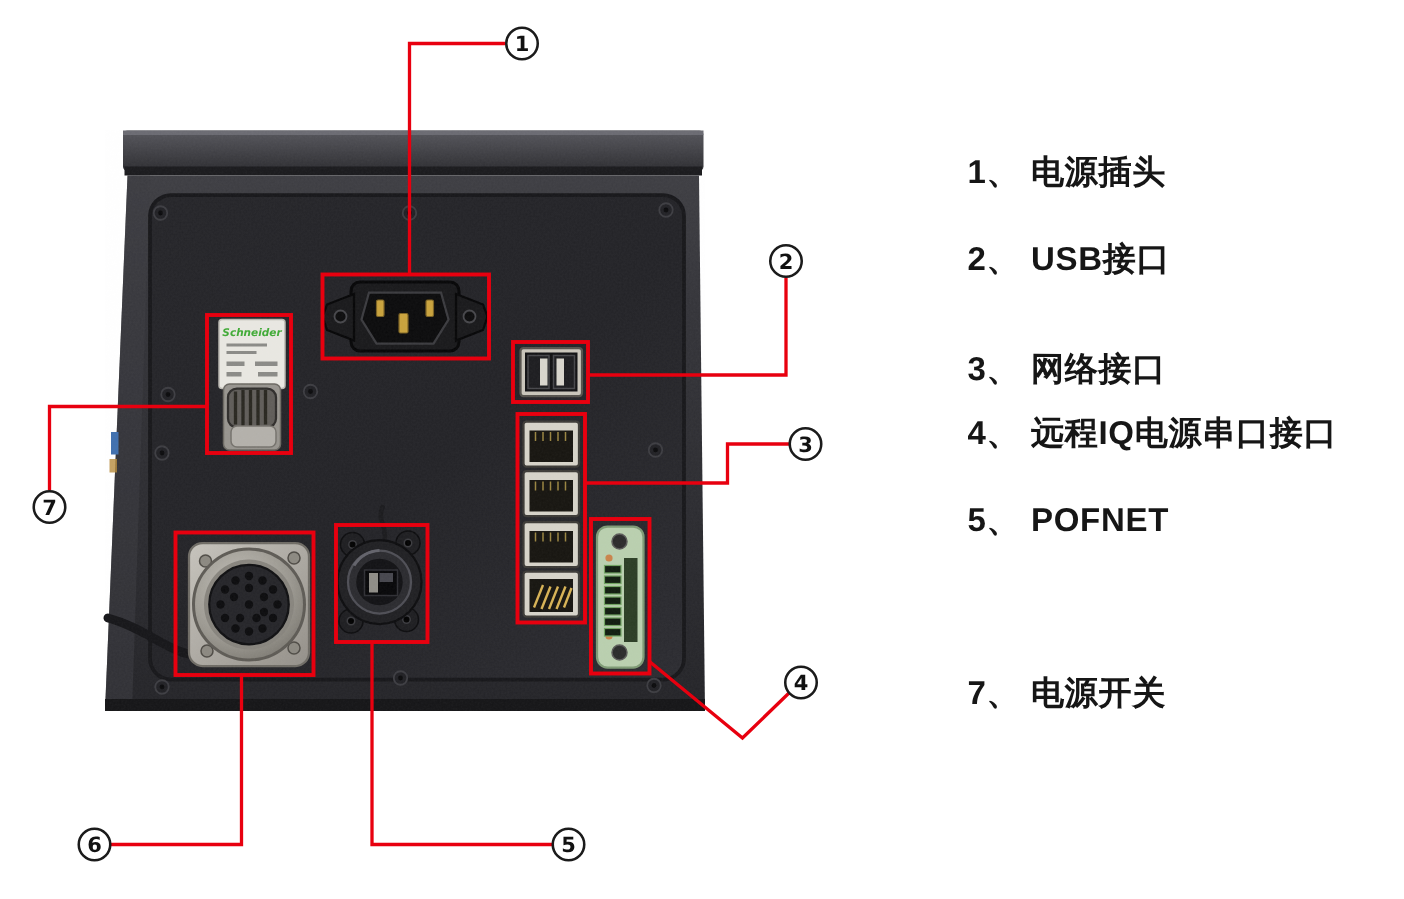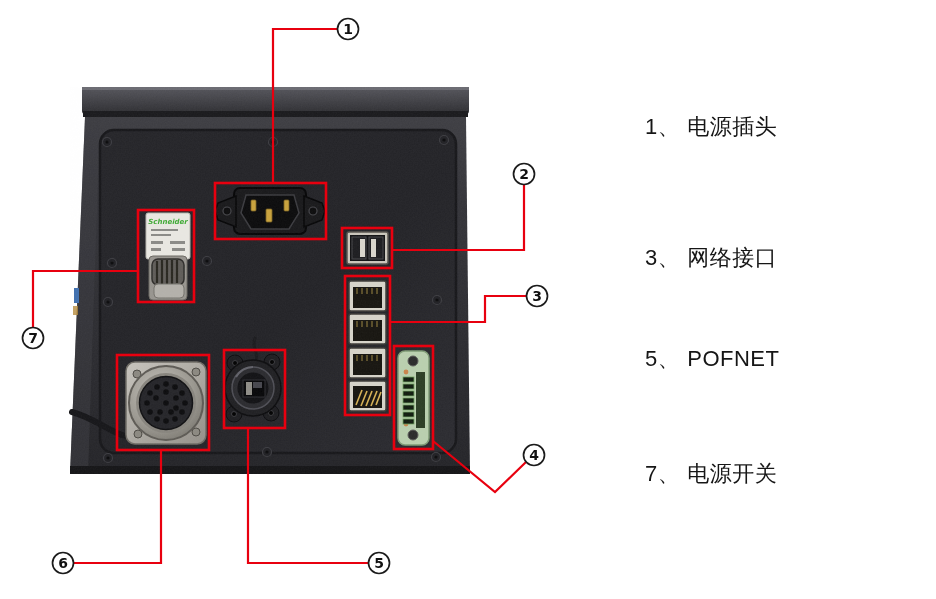--- a/index.html
+++ b/index.html
@@ -2,21 +2,21 @@
 <html><head>
 <meta charset="utf-8">
 <style>
   html,body{margin:0;padding:0;background:#ffffff;}
   #stage{position:relative;width:936px;height:599px;background:#ffffff;overflow:hidden;
          font-family:"Liberation Sans","DejaVu Sans",sans-serif;}
   #scene{position:absolute;left:0;top:0;}
   svg text{font-family:"DejaVu Sans","Liberation Sans",sans-serif;}
   .legend{position:absolute;left:0;top:0;width:936px;height:599px;pointer-events:none;}
   .legend-item{position:absolute;left:645px;height:30px;line-height:30px;white-space:nowrap;
-               font-size:22px;font-weight:normal;color:#161616;letter-spacing:0.5px;margin-top:12px;}
+               font-size:22px;font-weight:bold;color:#161616;letter-spacing:0.5px;}
   .legend-item .num{margin-right:7px;}
 </style>
 </head>
 <body>
 
 <div id="stage">
 
 <svg id="scene" width="936" height="599" viewBox="0 0 936 599">
   <defs>
     <linearGradient id="gLid" x1="0" y1="0" x2="0" y2="1">
@@ -312,23 +312,29 @@
       <circle cx="33" cy="338" r="10.5" fill="#fff" stroke="#1b1b1b" stroke-width="1.7"></circle>
       <text x="33" y="343" font-size="14" font-weight="600" fill="#111" text-anchor="middle">7</text>
     </g>
   </g>
 </svg>
 
 <div class="legend">
   <div class="legend-item" style="top:100px">
     <span class="num">1、</span><span>电源插头</span>
   </div>
+  <div class="legend-item" style="top:158px">
+    <span class="num">2、</span><span>USB接口</span>
+  </div>
   <div class="legend-item" style="top:231px">
     <span class="num">3、</span><span>网络接口</span>
   </div>
+  <div class="legend-item" style="top:274px">
+    <span class="num">4、</span><span>远程IQ电源串口接口</span>
+  </div>
   <div class="legend-item" style="top:332px">
     <span class="num">5、</span><span>POFNET</span>
   </div>
   <div class="legend-item" style="top:447px">
     <span class="num">7、</span><span>电源开关</span>
   </div>
 </div>
 
 </div>
 

